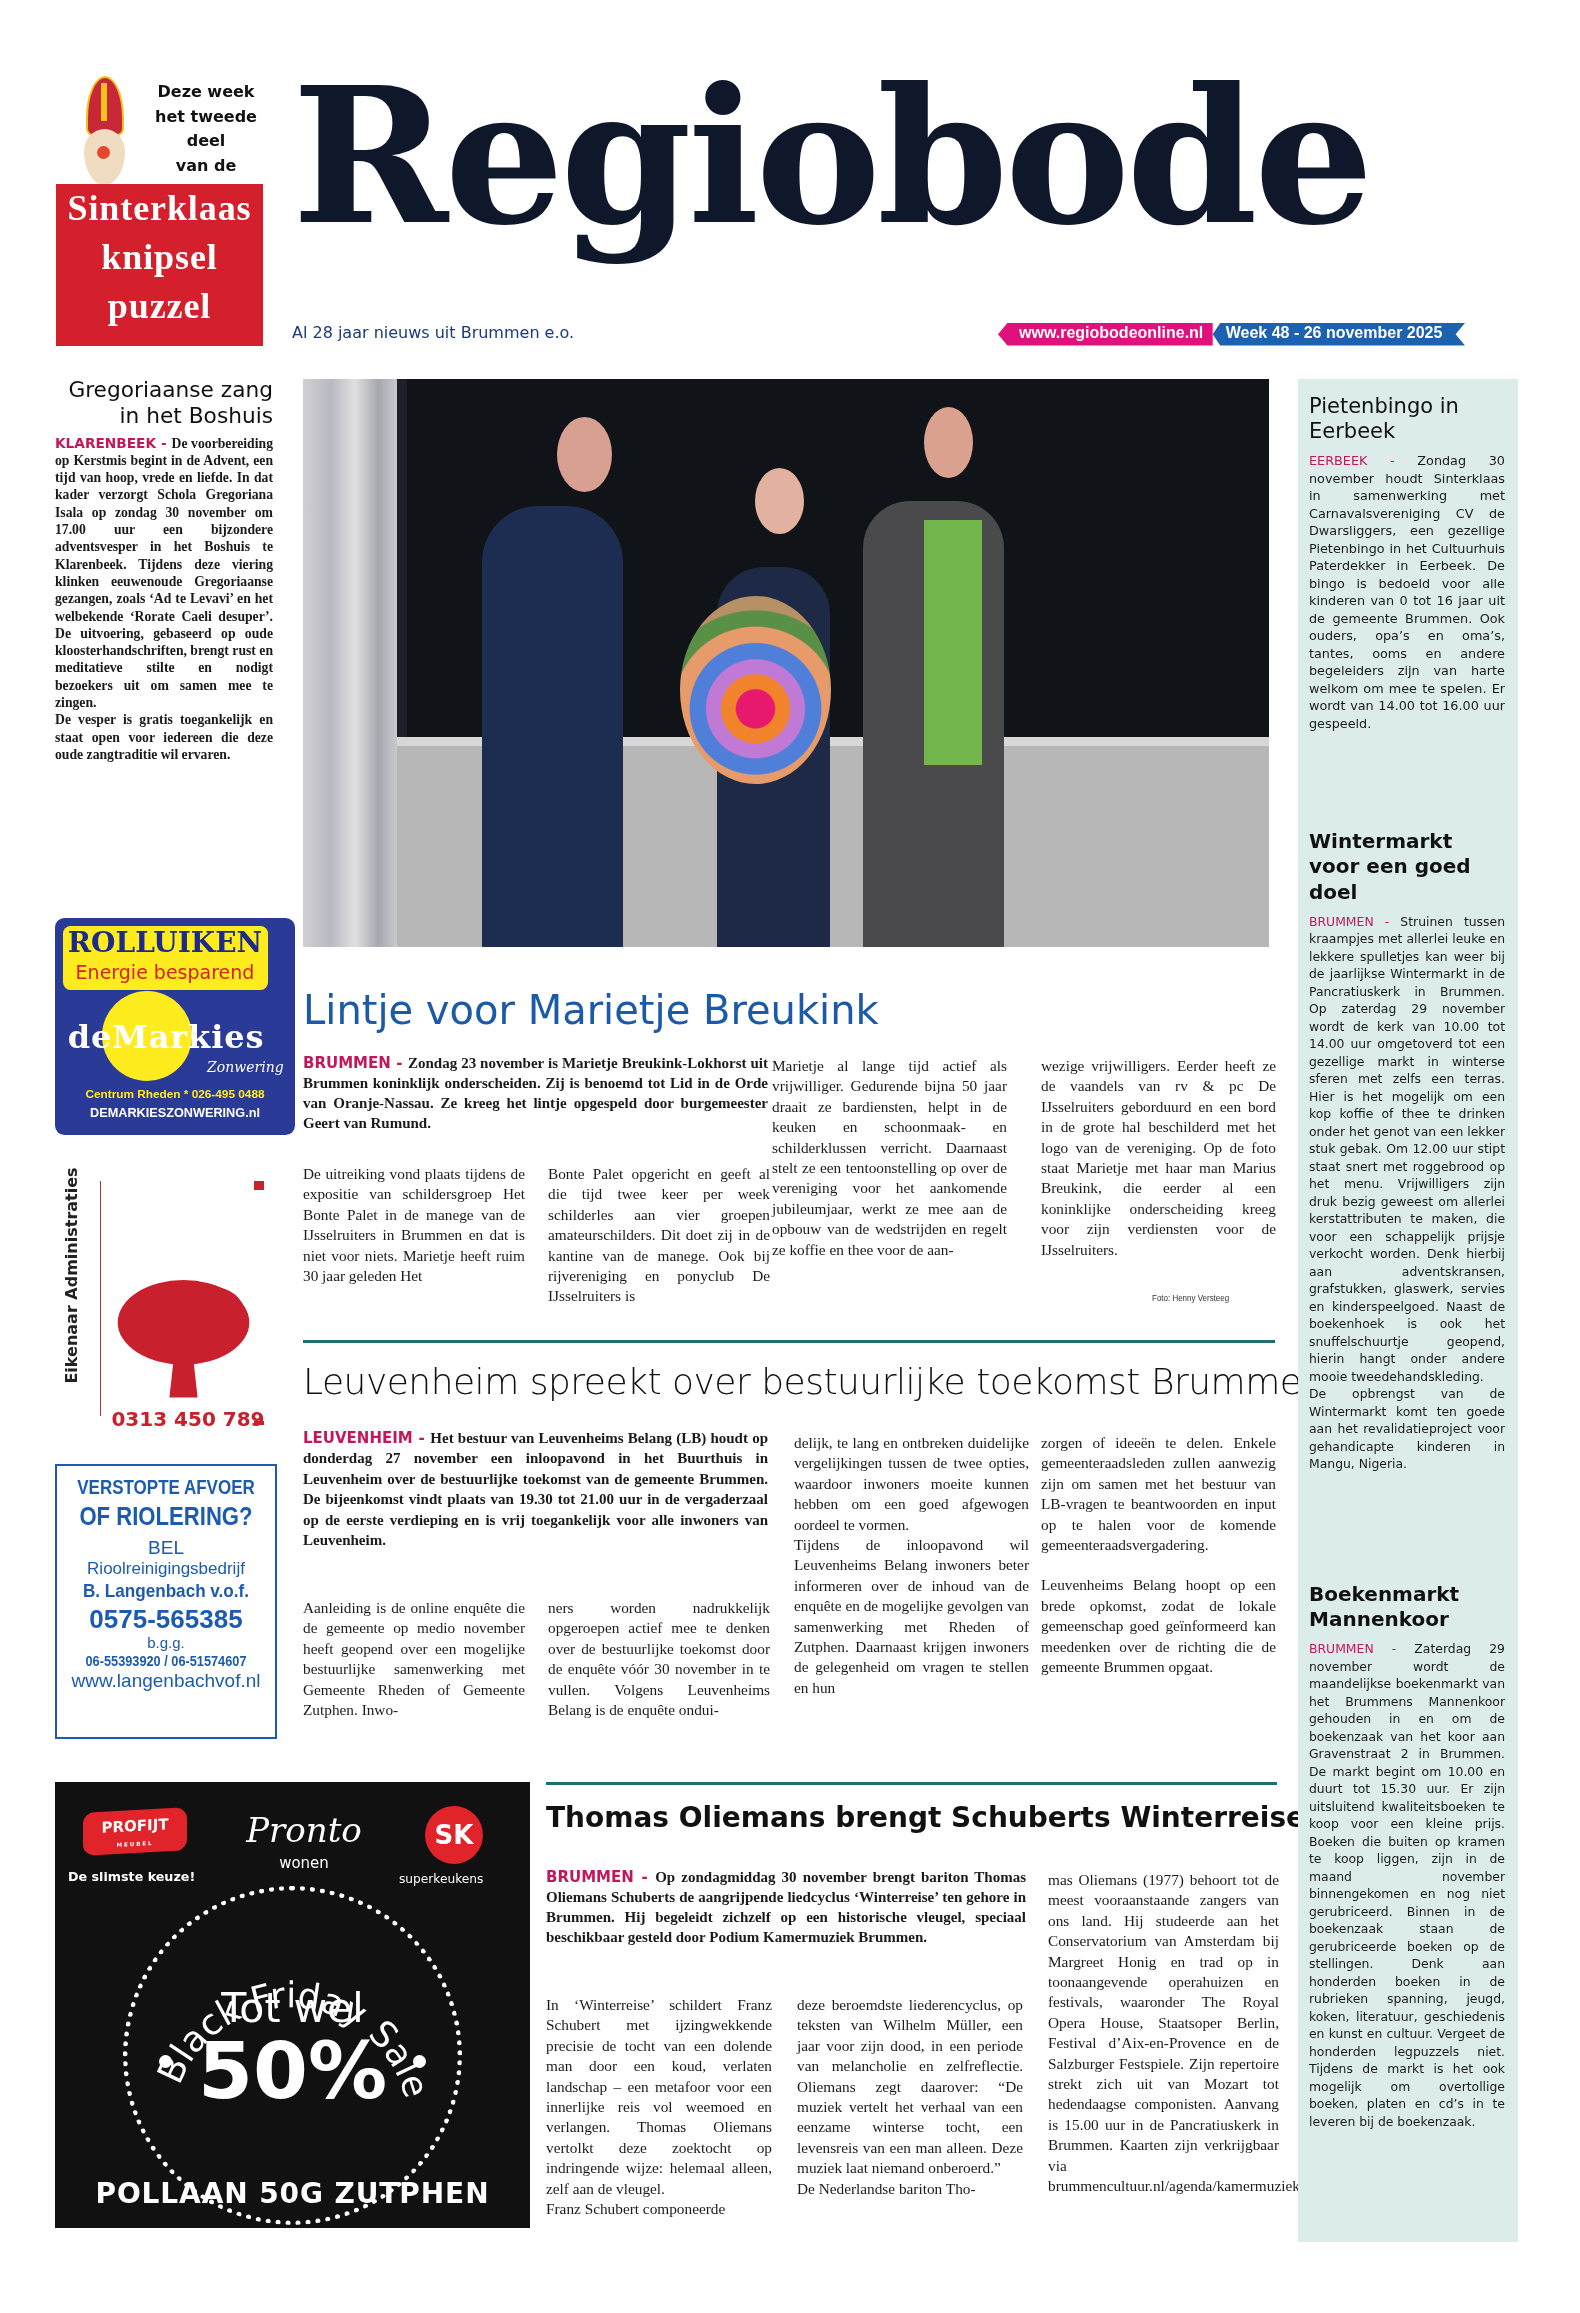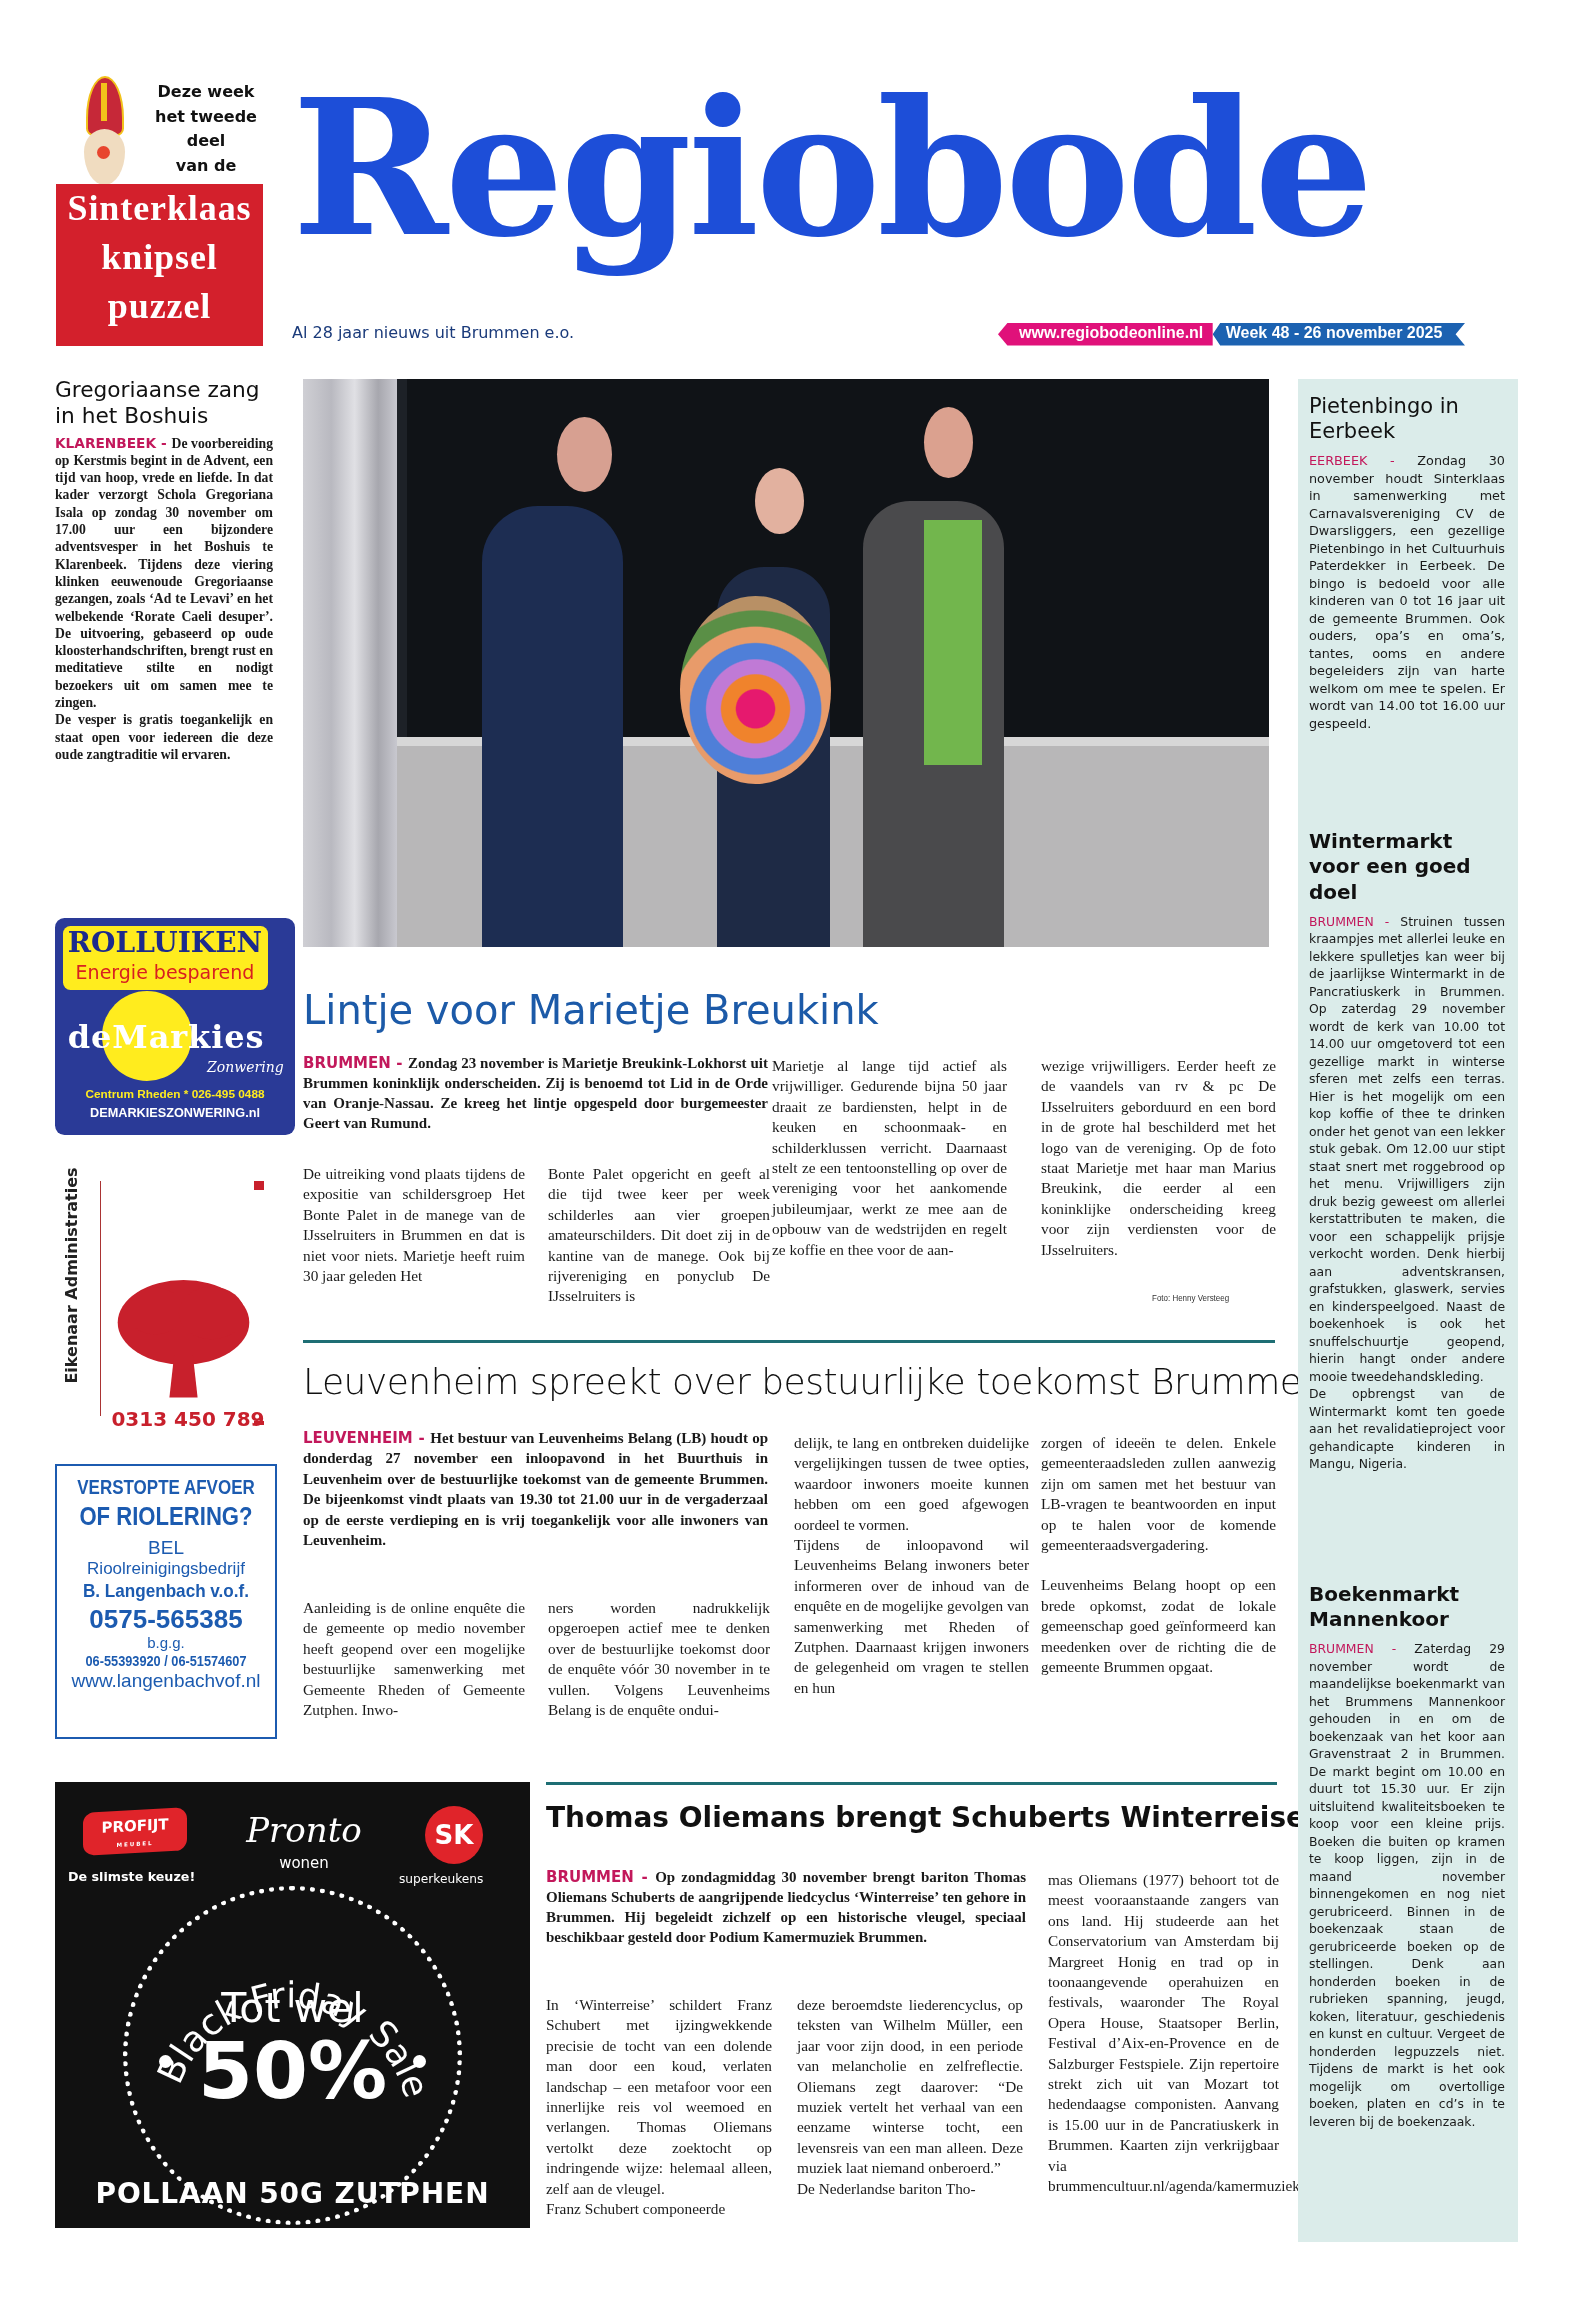--- a/index.html
+++ b/index.html
@@ -11,30 +11,30 @@
   
   #sk-promo{left:56px;top:71px;width:221px;height:282px;}
   #sk-promo .hat{position:absolute;left:30px;top:4.7px;width:34px;height:56px;background:#c62838;border:2.8px solid #f2c21b;border-radius:50% 50% 7.5px 7.5px/70% 70% 7.5px 7.5px;}
   #sk-promo .hat:after{content:"";position:absolute;left:13px;top:5.6px;width:5.6px;height:38px;background:#f2c21b;}
   #sk-promo .face{position:absolute;left:28px;top:58px;width:41px;height:56px;background:#f0dcc0;border-radius:50% 50% 50% 50%/40% 40% 60% 60%;}
   #sk-promo .nose{position:absolute;left:41px;top:75px;width:13px;height:13px;background:#e8452e;border-radius:50%;}
   #sk-promo .note{position:absolute;left:89px;top:9.4px;width:122px;text-align:center;font-family:"DejaVu Sans",sans-serif;font-weight:bold;font-size:16px;line-height:24.5px;color:#111;}
   #sk-promo .box{position:absolute;left:0;top:113px;width:207px;height:162px;background:#d3202c;color:#fff;font-family:"Liberation Serif",serif;font-weight:bold;text-align:center;}
   #sk-promo .box div{font-size:36px;line-height:49px;letter-spacing:0.9px;}
 
-  #title{left:292px;top:64px;font-family:"DejaVu Serif",serif;font-weight:bold;font-size:188px;line-height:207px;color:#1d4ed8;letter-spacing:-3.8px;}
+  #title{left:292px;top:52px;font-family:"DejaVu Serif",serif;font-weight:bold;font-size:188px;line-height:207px;color:#0f172a;letter-spacing:-3.8px;}
   #tagline{left:292px;top:323px;font-family:"DejaVu Sans",sans-serif;font-size:16px;color:#1a3a7a;}
   #ribbon{left:998px;top:323px;height:22.6px;display:flex;font-family:"Liberation Sans",sans-serif;font-size:16px;color:#fff;font-weight:bold;}
   #ribbon .url{background:#e0117a;padding:0.9px 9.4px 0 21px;clip-path:polygon(9.4px 0,100% 0,100% 100%,9.4px 100%,0 50%);}
   #ribbon .date{background:#1c62b1;padding:0.9px 22.6px 0 13px;clip-path:polygon(7.5px 0,100% 0,calc(100% - 9.4px) 50%,100% 100%,7.5px 100%,0 50%);}
 
   
   .h-sans{font-family:"DejaVu Sans",sans-serif;font-weight:normal;color:#111;}
   #gregoriaans{left:55px;top:377px;width:218px;}
-  #gregoriaans h2{font-size:21.7px;line-height:26px;margin:0 0 5.6px 0;}
+  #gregoriaans h2{font-size:21.7px;line-height:26px;margin:0 0 5.6px 0;text-align:right;}
   .body{font-size:13.7px;line-height:17.3px;text-align:justify;hyphens:auto;}
   .body p{margin:0;}
 
   
   #ad-rolluiken{left:55px;top:918px;width:240px;height:217px;background:#2a3a97;border-radius:9.4px;overflow:hidden;}
   #ad-rolluiken .top{position:absolute;left:7.5px;top:7.5px;width:205px;height:64px;background:#ffec1e;border-radius:7.5px;text-align:center;}
   #ad-rolluiken .t1{font-family:"DejaVu Serif",serif;font-weight:bold;font-size:28px;color:#1c2a8c;line-height:34px;}
   #ad-rolluiken .t2{font-family:"DejaVu Sans",sans-serif;font-size:19px;color:#d82020;line-height:24.5px;}
   #ad-rolluiken .circle{position:absolute;left:47px;top:73px;width:90px;height:90px;border-radius:50%;background:#ffec1e;}
   #ad-rolluiken .brand{position:absolute;left:5.6px;top:100px;width:211px;text-align:center;font-family:"DejaVu Serif",serif;font-weight:bold;font-size:32px;color:#fff;letter-spacing:0.9px;}

